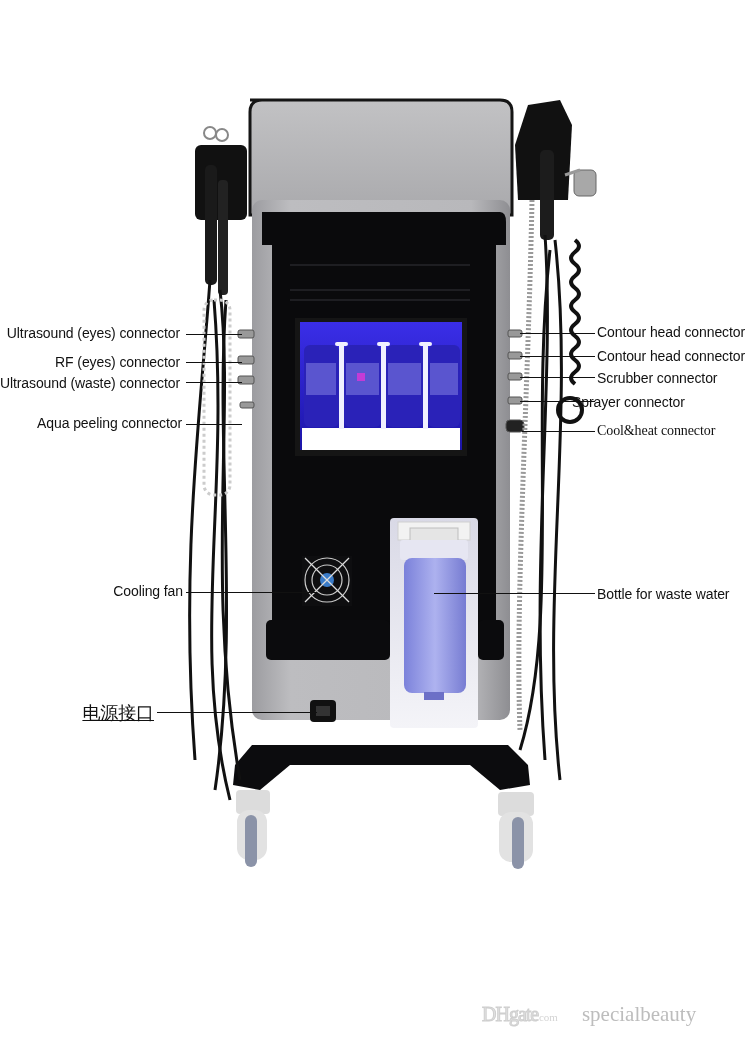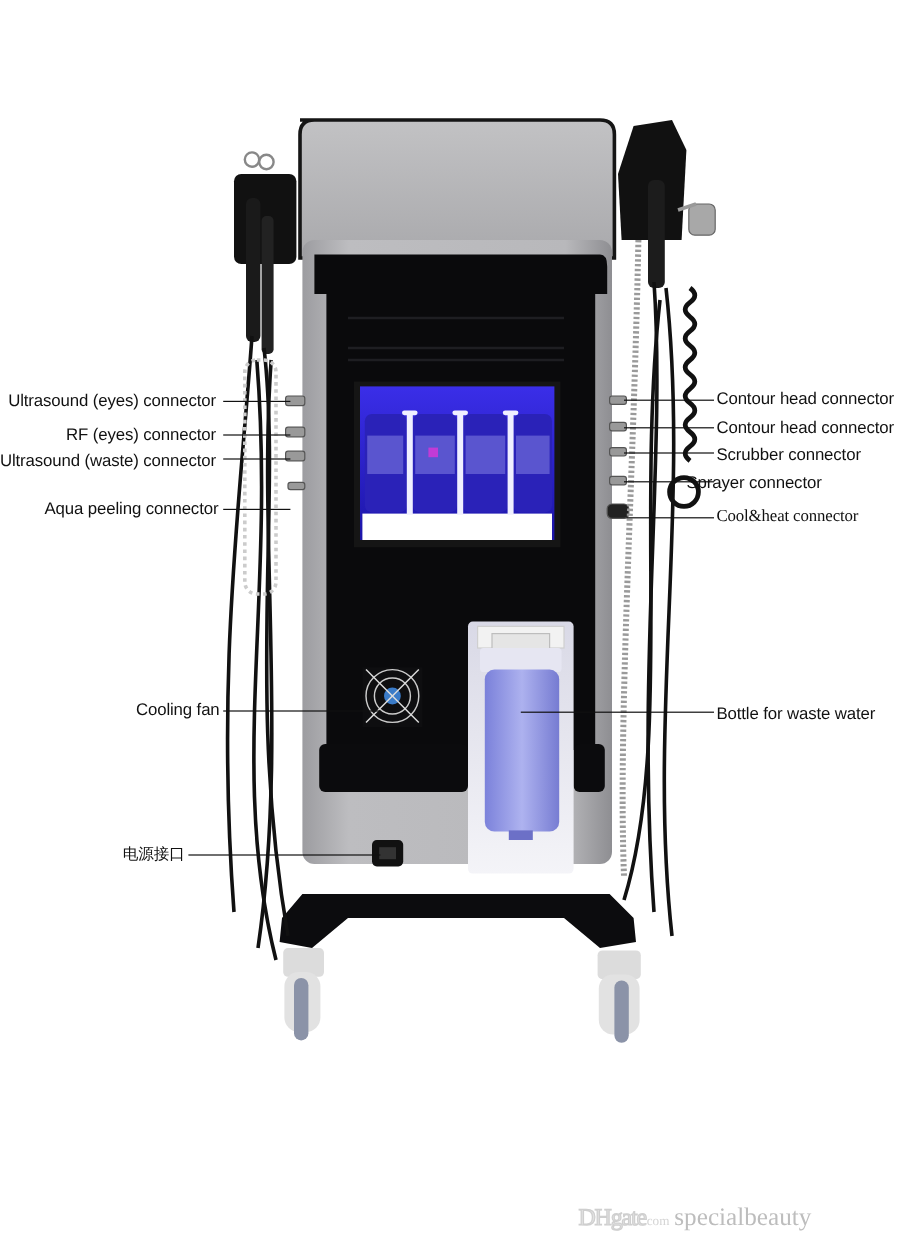--- a/index.html
+++ b/index.html
@@ -5,21 +5,21 @@
   html, body { margin: 0; padding: 0; background: #ffffff; }
   body { width: 750px; height: 1045px; position: relative; overflow: hidden; font-family: "Liberation Sans", sans-serif; }
   .stage { position: absolute; left: 0; top: 0; width: 750px; height: 1045px; }
   .label { position: absolute; font-size: 14px; color: #111; white-space: nowrap; line-height: 16px; letter-spacing: -0.1px; }
   .label.right-align { text-align: right; }
   .leader { position: absolute; height: 1px; background: #111; }
   .machine-svg { position: absolute; left: 0; top: 0; }
   .watermark { position: absolute; left: 482px; top: 1002px; font-family: "Liberation Serif", serif; color: #c9c9c9; }
   .wm-logo { font-size: 20px; letter-spacing: -1px; color: #e2e2e2; -webkit-text-stroke: 1px #cfcfcf; }
   .wm-site { font-size: 11px; color: #d4d4d4; margin-left: -2px; }
-  .wm-shop { font-size: 21px; color: #bdbdbd; margin-left: 4px; }
+  .wm-shop { font-size: 21px; color: #bdbdbd; margin-left: 24px; }
 </style>
 </head>
 <body>
 
 <div class="stage">
 
   <svg class="machine-svg" width="750" height="1045" viewBox="0 0 750 1045">
     <defs>
       <linearGradient id="greyBody" x1="0" x2="1" y1="0" y2="0">
         <stop offset="0" stop-color="#9c9ca0"></stop>
@@ -183,21 +183,21 @@
 
   <div class="label right-align" style="right:570px; top:375px;">Ultrasound (waste) connector</div>
   <div class="leader" style="left:186px; top:382px; width:56px;"></div>
 
   <div class="label right-align" style="right:568px; top:415px;">Aqua peeling connector</div>
   <div class="leader" style="left:186px; top:424px; width:56px;"></div>
 
   <div class="label right-align" style="right:567px; top:583px;">Cooling fan</div>
   <div class="leader" style="left:186px; top:592px; width:130px;"></div>
 
-  <div class="label right-align" style="right:596px; top:705px; font-size:13px; font-family:'DejaVu Sans', sans-serif;">电源接口</div>
+  <div class="label right-align" style="right:596px; top:705px; font-size:18px; font-family:'DejaVu Sans', sans-serif;text-decoration:underline;">电源接口</div>
   <div class="leader" style="left:157px; top:712px; width:160px;"></div>
 
   <div class="leader" style="left:520px; top:333px; width:75px;"></div>
   <div class="label" style="left:597px; top:324px;">Contour head connector</div>
 
   <div class="leader" style="left:520px; top:356px; width:75px;"></div>
   <div class="label" style="left:597px; top:348px;">Contour head connector</div>
 
   <div class="leader" style="left:520px; top:377px; width:75px;"></div>
   <div class="label" style="left:597px; top:370px;">Scrubber connector</div>

